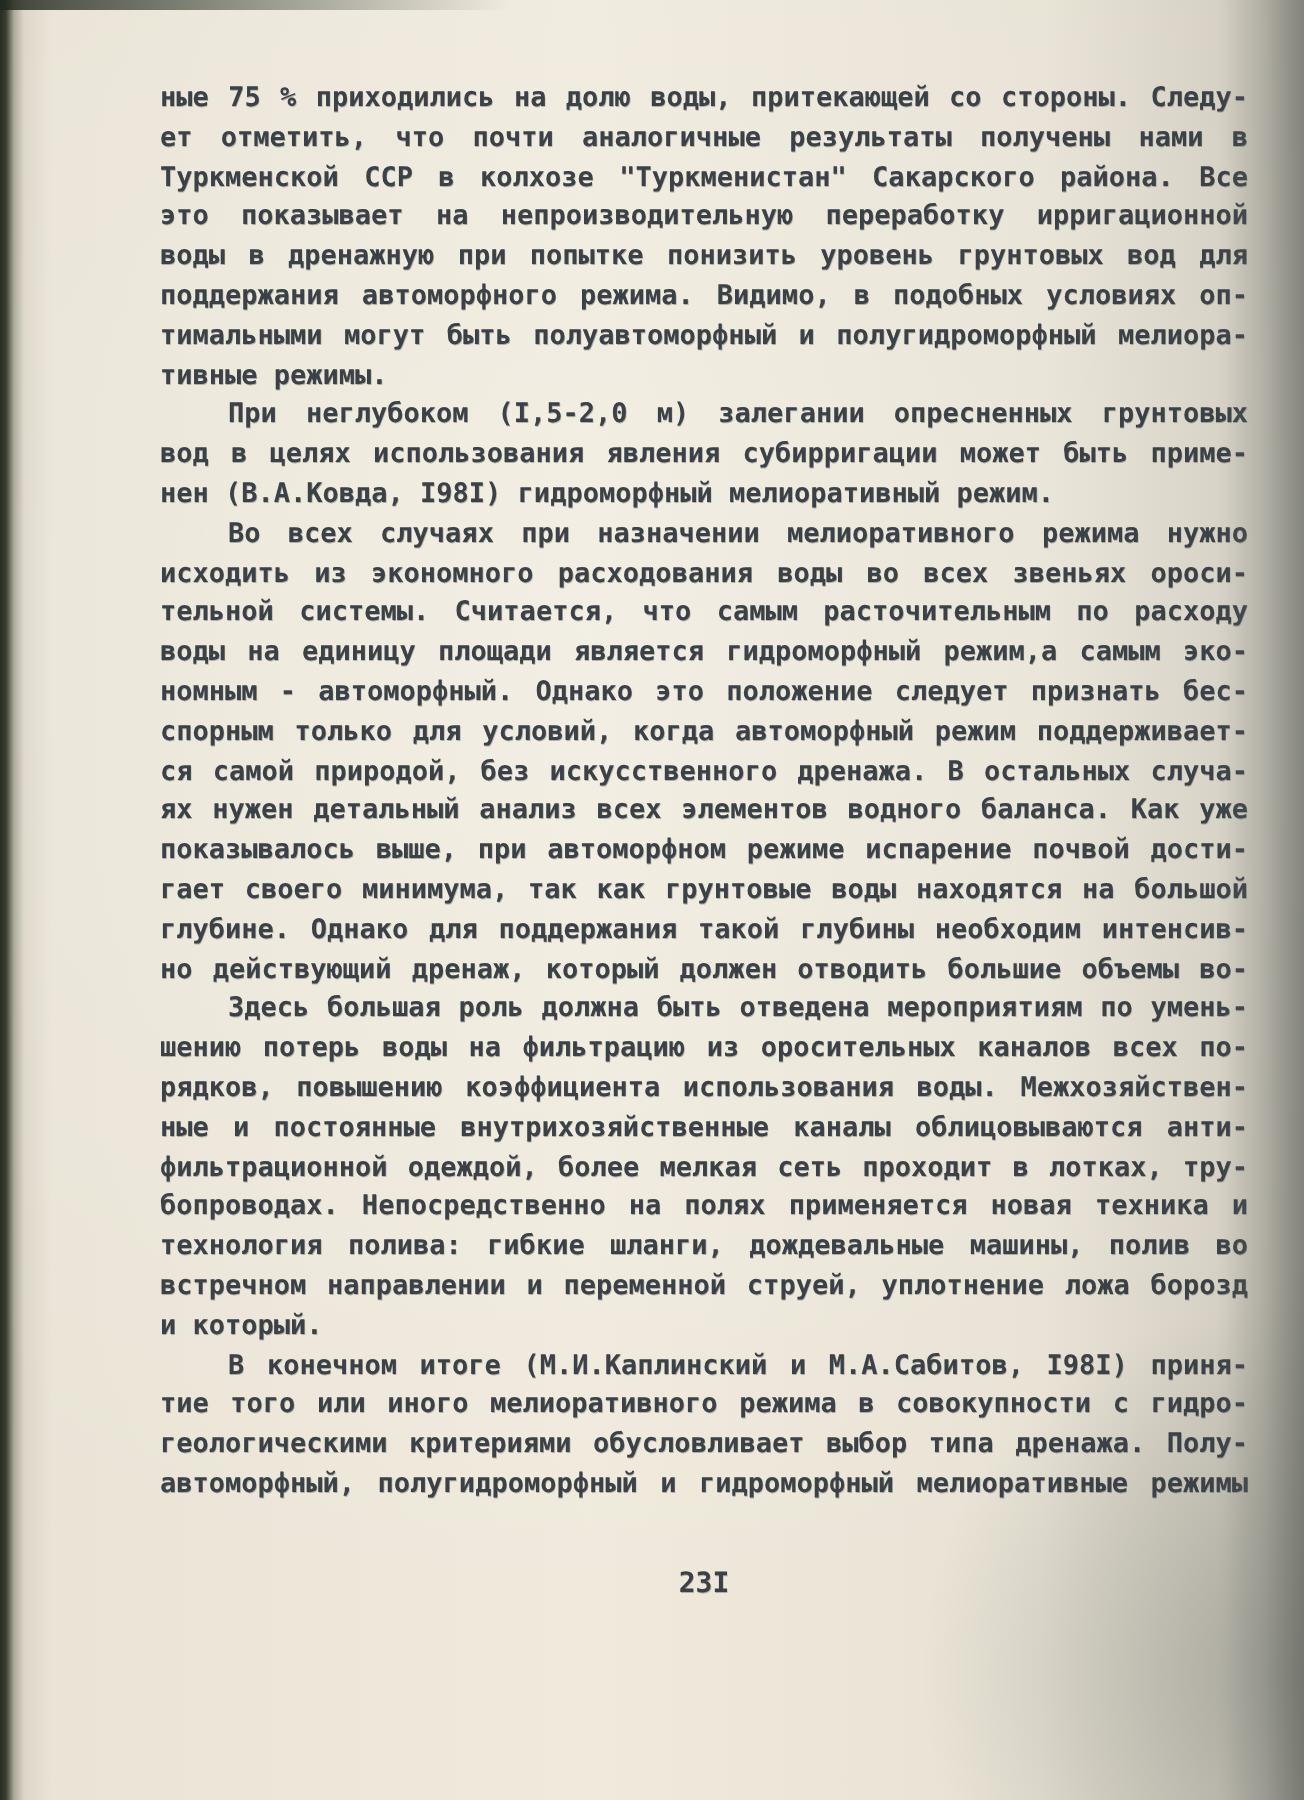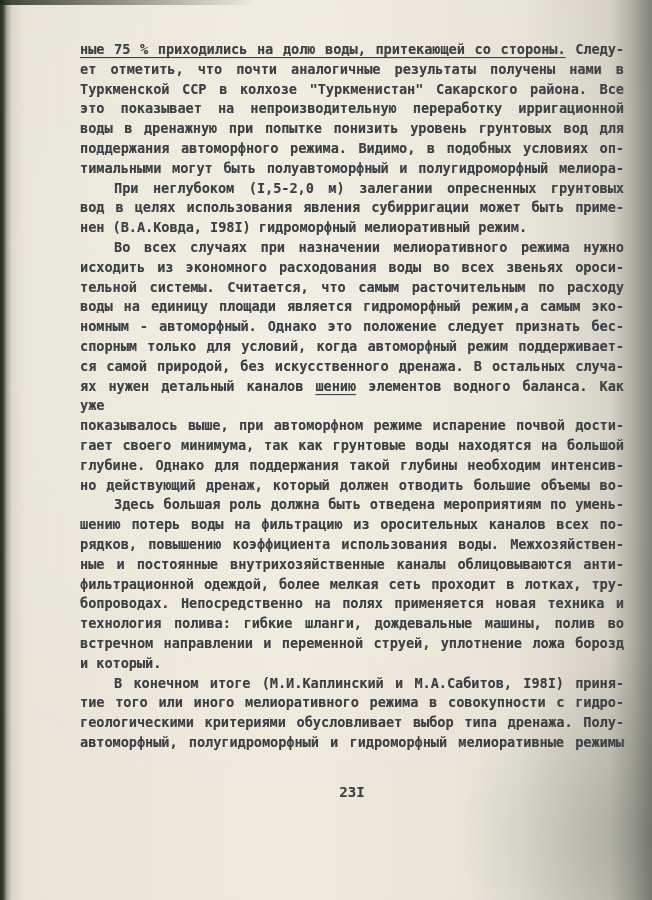--- a/index.html
+++ b/index.html
@@ -39,21 +39,20 @@
     color:var(--ink);
     text-shadow:0.3px 0.3px 0 rgba(60,64,70,0.35);
   }
   .line{
     text-align:justify;
     text-align-last:justify;
   }
   .line.end{text-align-last:left;}
   .line.indent{text-indent:34px;}
   .u{
-    text-decoration:underline;
     text-decoration-thickness:1.3px;
     text-underline-offset:3px;
     margin-top:19px;
   }
   .page-number{
     position:absolute;left:80px;top:784px;width:544px;
     text-align:center;
     font-size:14px;font-weight:700;color:var(--ink);
     text-shadow:0.3px 0.3px 0 rgba(60,64,70,0.35);
   }
@@ -64,31 +63,32 @@
 <div class="screenshot">
   <div class="paper"></div>
   <div class="text-block">
       <div class="line"><span class="u">ные 75 % приходились на долю воды, притекающей со стороны.</span><span> Следу-</span></div>
       <div class="line"><span>ет отметить, что почти аналогичные результаты получены нами в</span></div>
       <div class="line"><span>Туркменской ССР в колхозе "Туркменистан" Сакарского района. Все</span></div>
       <div class="line"><span>это показывает на непроизводительную переработку ирригационной</span></div>
       <div class="line"><span>воды в дренажную при попытке понизить уровень грунтовых вод для</span></div>
       <div class="line"><span>поддержания автоморфного режима. Видимо, в подобных условиях оп-</span></div>
       <div class="line"><span>тимальными могут быть полуавтоморфный и полугидроморфный мелиора-</span></div>
+      <div class="line end"><span>тивные режимы.</span></div>
       <div class="line indent"><span>При неглубоком (I,5-2,0 м) залегании опресненных грунтовых</span></div>
       <div class="line"><span>вод в целях использования явления субирригации может быть приме-</span></div>
       <div class="line end"><span>нен (В.А.Ковда, I98I) гидроморфный мелиоративный режим.</span></div>
       <div class="line indent"><span>Во всех случаях при назначении мелиоративного режима нужно</span></div>
       <div class="line"><span>исходить из экономного расходования воды во всех звеньях ороси-</span></div>
       <div class="line"><span>тельной системы. Считается, что самым расточительным по расходу</span></div>
       <div class="line"><span>воды на единицу площади является гидроморфный режим,а самым эко-</span></div>
       <div class="line"><span>номным - автоморфный. Однако это положение следует признать бес-</span></div>
       <div class="line"><span>спорным только для условий, когда автоморфный режим поддерживает-</span></div>
       <div class="line"><span>ся самой природой, без искусственного дренажа. В остальных случа-</span></div>
-      <div class="line"><span>ях нужен детальный каналов </span><span class="u">шению</span><span> элементов водного баланса. Как уже</span></div>
+      <div class="line"><span>ях нужен детальный анализ </span><span class="u">всех</span><span> элементов водного баланса. Как уже</span></div>
       <div class="line"><span>показывалось выше, при автоморфном режиме испарение почвой дости-</span></div>
       <div class="line"><span>гает своего минимума, так как грунтовые воды находятся на большой</span></div>
       <div class="line"><span>глубине. Однако для поддержания такой глубины необходим интенсив-</span></div>
       <div class="line"><span>но действующий дренаж, который должен отводить большие объемы во-</span></div>
       <div class="line indent"><span>Здесь большая роль должна быть отведена мероприятиям по умень-</span></div>
       <div class="line"><span>шению потерь воды на фильтрацию из оросительных каналов всех по-</span></div>
       <div class="line"><span>рядков, повышению коэффициента использования воды. Межхозяйствен-</span></div>
       <div class="line"><span>ные и постоянные внутрихозяйственные каналы облицовываются анти-</span></div>
       <div class="line"><span>фильтрационной одеждой, более мелкая сеть проходит в лотках, тру-</span></div>
       <div class="line"><span>бопроводах. Непосредственно на полях применяется новая техника и</span></div>

